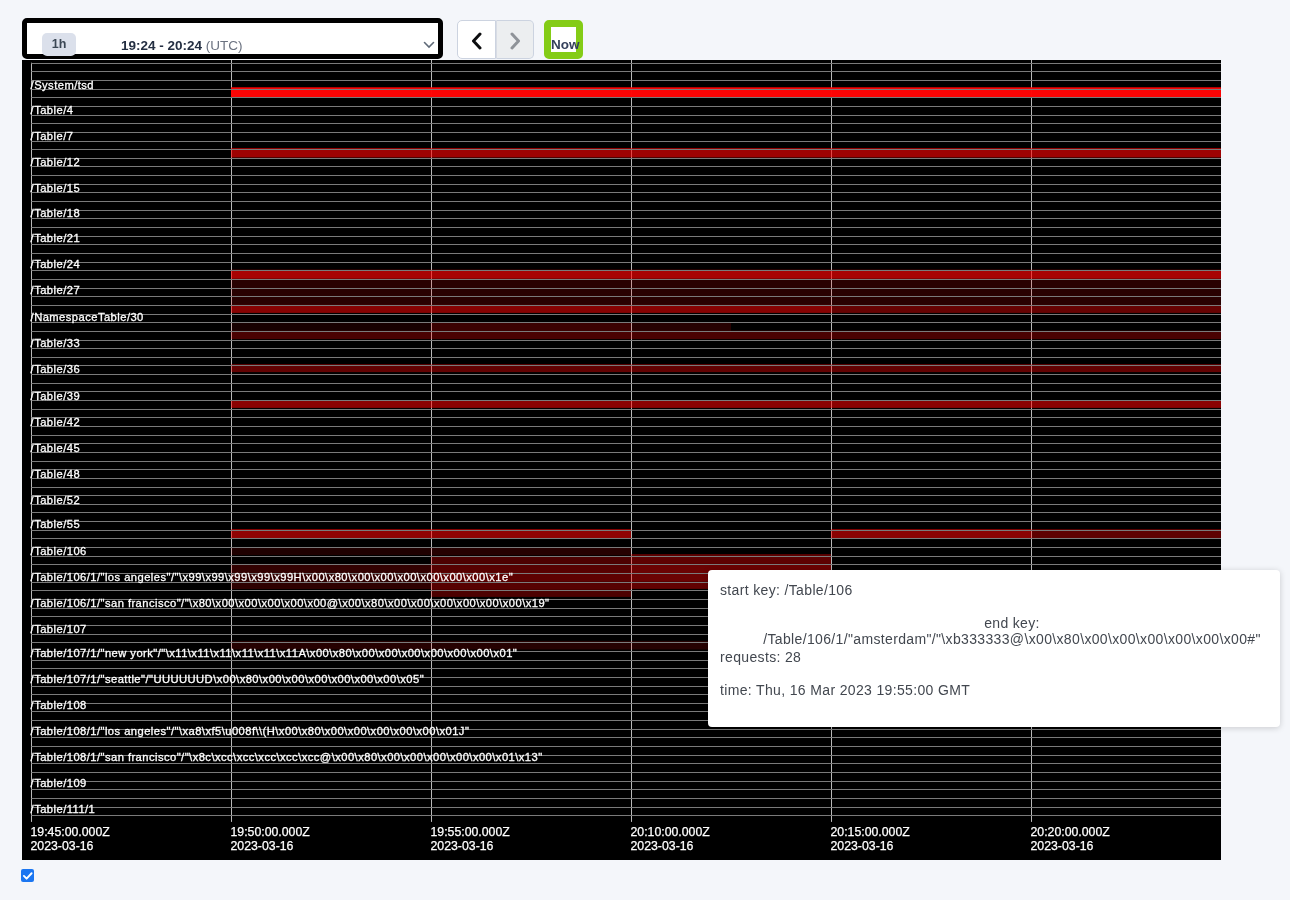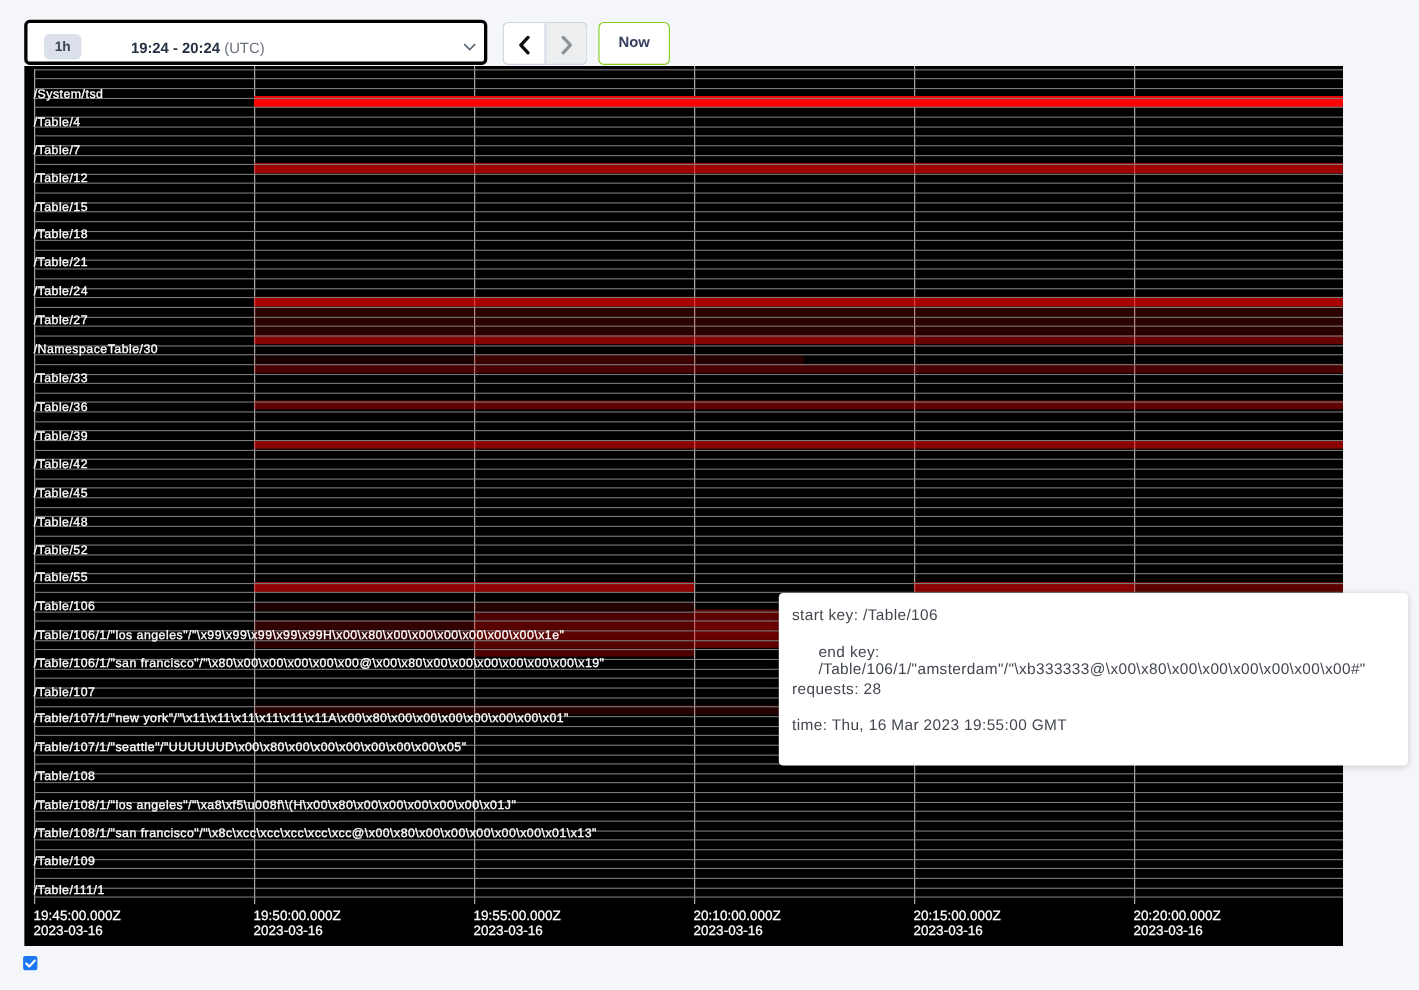--- a/index.html
+++ b/index.html
@@ -2,38 +2,38 @@
 <html><head>
 <meta charset="utf-8">
 <style>
   * { margin:0; padding:0; box-sizing:border-box; }
   html,body { width:1290px; height:900px; background:#f4f6fa; font-family:"Liberation Sans",sans-serif; position:relative; overflow:hidden; }
   .abs { position:absolute; }
 </style>
 </head>
 <body>
 
-<div class="abs" style="left:22px;top:18px;width:421px;height:41.2px;background:#fff;border:3px solid #000000;border-radius:5px;">
+<div class="abs" style="left:22px;top:18px;width:421px;height:41.2px;background:#fff;border:5px solid #000000;border-radius:5px;">
   <div class="abs" style="left:14.8px;top:10.1px;width:34.4px;height:23.4px;background:#dbe0eb;border-radius:5px;text-align:center;font-size:12.5px;font-weight:bold;color:#3b4754;line-height:23.4px;">1h</div>
   <div class="abs" style="left:62px;top:12.6px;font-size:13.5px;font-weight:bold;color:#242f42;line-height:19px;margin-left:32px;">19:24 - 20:24 <span style="font-weight:normal;color:#6b7280">(UTC)</span></div>
   <svg class="abs" style="left:396px;top:18px" width="12" height="8" viewBox="0 0 12 8">
       <path d="M1.5 1.5 L6 6 L10.5 1.5" stroke="#5f6a78" stroke-width="1.6" fill="none" stroke-linecap="round"></path>
     </svg>
 </div>
 <div class="abs" style="left:457px;top:20.4px;width:38.5px;height:38.4px;background:#fff;border:1px solid #ccd3e0;border-radius:5px 0 0 5px;">
   <svg class="abs" style="left:13px;top:10.5px" width="11" height="18" viewBox="0 0 11 18">
       <path d="M9 2 L2.5 9 L9 16" stroke="#0c0d0f" stroke-width="3" fill="none" stroke-linecap="round" stroke-linejoin="round"></path>
     </svg>
 </div>
 <div class="abs" style="left:495.5px;top:20.4px;width:38.5px;height:38.4px;background:#eceef0;border:1px solid #ccd3e0;border-left:1px solid #d8dce4;border-radius:0 5px 5px 0;">
   <svg class="abs" style="left:13px;top:10.5px" width="11" height="18" viewBox="0 0 11 18">
       <path d="M2 2 L8.5 9 L2 16" stroke="#8f9399" stroke-width="3" fill="none" stroke-linecap="round" stroke-linejoin="round"></path>
     </svg>
 </div>
-<div class="abs" style="left:544px;top:20.4px;width:65px;height:38.4px;background:#fff;border:1px solid #84cc16;border-radius:5px;text-align:center;font-size:13.5px;font-weight:bold;color:#35415c;line-height:36px;">Now</div>
+<div class="abs" style="left:544px;top:20.4px;width:39px;height:38.4px;background:#fff;border:7px solid #84cc16;border-radius:5px;text-align:center;font-size:13.5px;font-weight:bold;color:#35415c;line-height:36px;">Now</div>
 
 <svg width="1199" height="800" viewBox="0 0 1199 800" style="position:absolute;left:22px;top:59.5px;display:block">
 <rect x="0" y="0" width="1199" height="800" fill="#000"></rect>
 <rect x="9.0" y="2.7" width="1" height="759.2" fill="#ffffff" fill-opacity="0.72"></rect>
 <rect x="209.0" y="0" width="1" height="761.9" fill="#ffffff" fill-opacity="0.72"></rect>
 <rect x="409.0" y="0" width="1" height="761.9" fill="#ffffff" fill-opacity="0.72"></rect>
 <rect x="609.0" y="0" width="1" height="761.9" fill="#ffffff" fill-opacity="0.72"></rect>
 <rect x="809.0" y="0" width="1" height="761.9" fill="#ffffff" fill-opacity="0.72"></rect>
 <rect x="1009.0" y="0" width="1" height="761.9" fill="#ffffff" fill-opacity="0.72"></rect>
 <rect x="209.0" y="27.3" width="990.0" height="10.20" fill="rgb(255,4,4)" fill-opacity="0.98"></rect>
@@ -194,21 +194,21 @@
 <text x="408.5" y="790.3">2023-03-16</text>
 <text x="608.5" y="776.4">20:10:00.000Z</text>
 <text x="608.5" y="790.3">2023-03-16</text>
 <text x="808.5" y="776.4">20:15:00.000Z</text>
 <text x="808.5" y="790.3">2023-03-16</text>
 <text x="1008.5" y="776.4">20:20:00.000Z</text>
 <text x="1008.5" y="790.3">2023-03-16</text>
 </g>
 </svg>
 
-<div class="abs" style="left:708px;top:539px;width:572px;height:156.5px;background:#fff;border-radius:4px;box-shadow:0 1px 6px rgba(0,0,0,0.18);font-size:14px;letter-spacing:0.35px;color:#42474f;">
+<div class="abs" style="left:708px;top:570px;width:572px;height:156.5px;background:#fff;border-radius:4px;box-shadow:0 1px 6px rgba(0,0,0,0.18);font-size:14px;letter-spacing:0.35px;color:#42474f;text-align:center;">
   <div class="abs" style="left:12px;top:11.6px;">start key: /Table/106</div>
   <div class="abs" style="left:12px;top:45px;margin-left:24px;">end key: /Table/106/1/"amsterdam"/"\xb333333@\x00\x80\x00\x00\x00\x00\x00\x00#"</div>
   <div class="abs" style="left:12px;top:78.5px;">requests: 28</div>
   <div class="abs" style="left:12px;top:111.9px;">time: Thu, 16 Mar 2023 19:55:00 GMT</div>
 </div>
 
 <div class="abs" style="left:20.5px;top:868.5px;width:13.3px;height:13.3px;background:#1b76f1;border-radius:2px;">
   <svg width="13.5" height="13.5" viewBox="0 0 14 14" style="display:block">
       <path d="M3 7.2 L5.8 10 L11 4.4" stroke="#fff" stroke-width="2" fill="none" stroke-linecap="round" stroke-linejoin="round"></path>
     </svg>

